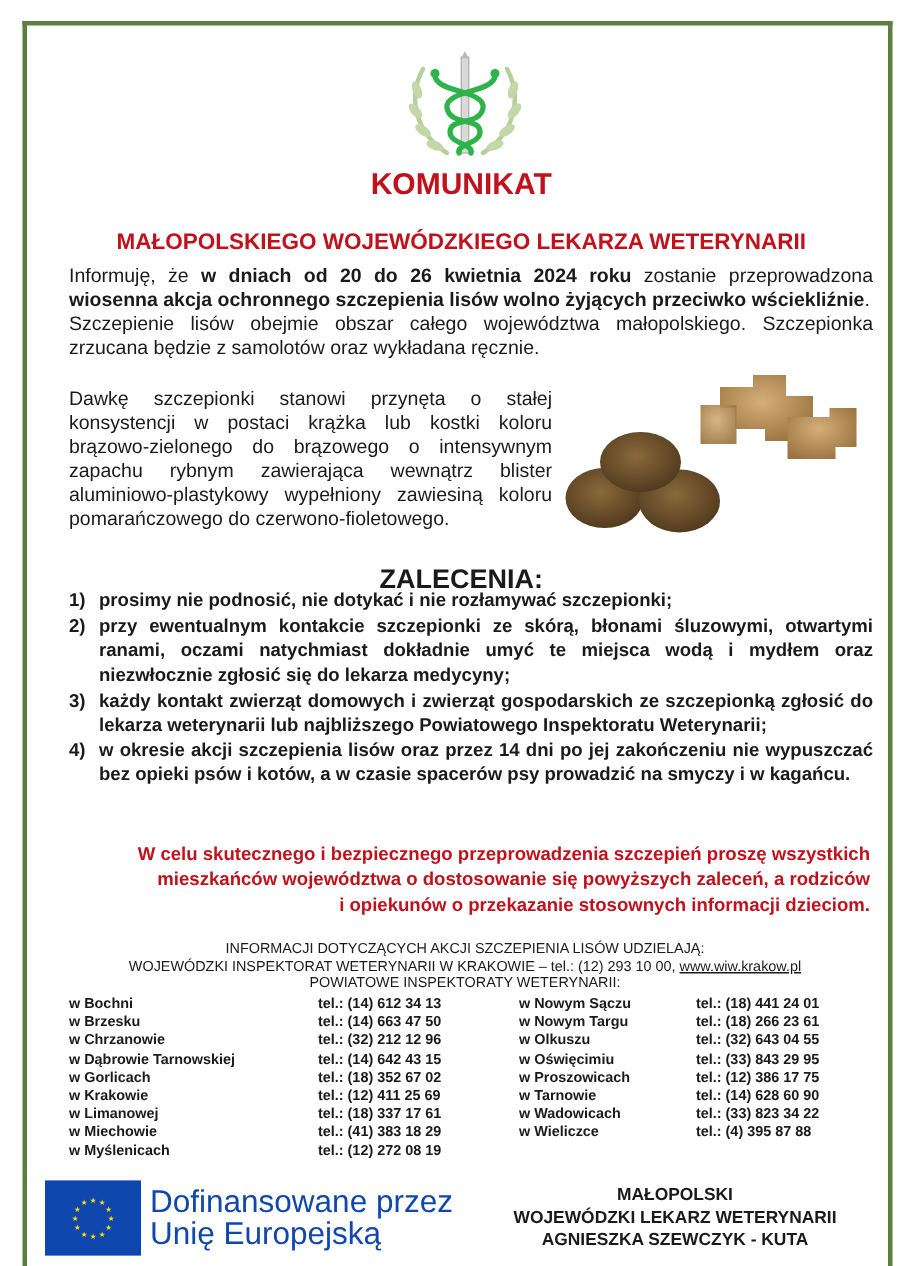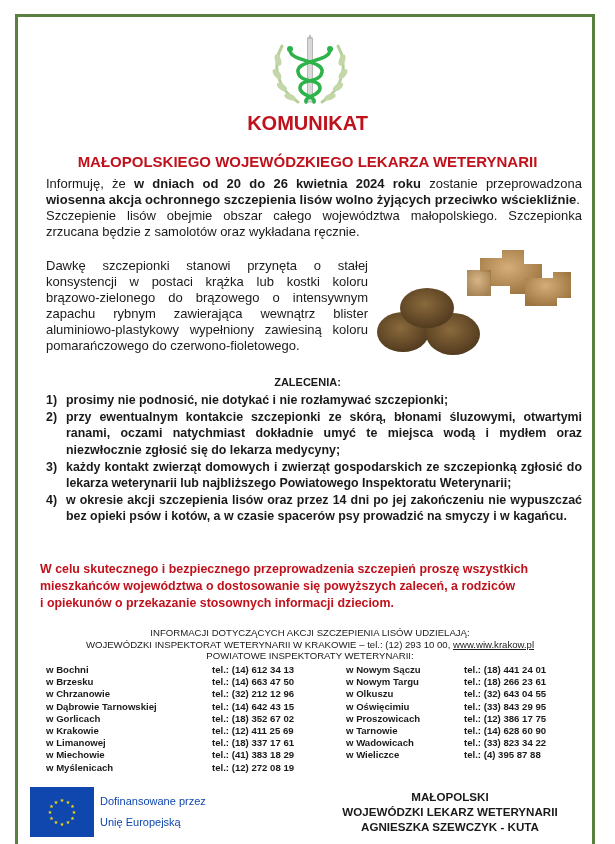--- a/index.html
+++ b/index.html
@@ -6,36 +6,36 @@
   body { width:615px; height:844px; position:relative; overflow:hidden; font-family:"Liberation Sans", sans-serif; color:#1a1a1a; }
   .frame { position:absolute; left:15px; top:14px; width:580px; height:840px; border:3px solid #5b7f3e; border-bottom:none; box-sizing:border-box; }
   .logo { position:absolute; left:268px; top:30px; width:84px; height:84px; }
   .title { position:absolute; left:20px; right:20px; text-align:center; color:#c0121c; font-weight:bold; }
   .t1 { top:112px; font-size:20px; }
   .t2 { top:122px; font-size:15px;margin-top:31px; }
   .p { position:absolute; left:46px; font-size:13px; line-height:16px; text-align:justify; }
   .p1 { top:176px; width:536px; }
   .p2 { top:258px; width:322px; }
   .bait { position:absolute; left:375px; top:240px; width:210px; height:125px; }
-  .zal-h { position:absolute; top:376px; left:0; right:0; text-align:center; font-weight:bold; font-size:11px; }
+  .zal-h { position:absolute; top:376px; left:0; right:0; text-align:center; font-weight:bold; font-size:18px; }
   .zal-list { position:absolute; top:392px; left:46px; width:536px; margin:0; padding:0; list-style:none; font-weight:bold; font-size:12.4px; line-height:16.2px; }
   .zal-list li { display:flex; text-align:justify; margin-bottom:1px; }
   .zal-list .num { width:20px; flex:none; }
   .zal-list .txt { flex:1; }
-  .appeal { position:absolute; top:561px; left:40px; width:540px; text-align:left; color:#c0121c; font-weight:bold; font-size:12.4px; line-height:17px; }
+  .appeal { position:absolute; top:561px; left:40px; width:540px; text-align:right; color:#c0121c; font-weight:bold; font-size:12.4px; line-height:17px; }
   .info { position:absolute; top:627px; left:30px; width:560px; text-align:center; font-weight:normal; font-size:9.6px; line-height:11.5px; }
   .info a { color:#1a1a1a; text-decoration:underline; }
   .col { position:absolute; top:664px; font-weight:bold; font-size:9.6px; line-height:12.2px; }
   .colL { left:46px; }
   .colR { left:346px; }
   .row { display:flex; }
   .colL .city { width:166px; }
   .colR .city { width:118px; }
   .eu { position:absolute; left:30px; top:787px; width:64px; height:50px; background:#0f47af; }
-  .eu-text { position:absolute; left:100px; top:791px; color:#0f47af; font-size:11px; line-height:21px; font-weight:normal; }
+  .eu-text { position:absolute; left:100px; top:791px; color:#0f47af; font-size:21px; line-height:21px; font-weight:normal; }
   .sign { position:absolute; left:320px; top:789px; width:260px; text-align:center; font-weight:bold; font-size:11.6px; line-height:15px; }
 </style>
 </head>
 <body>
 
 <div class="frame"></div>
 
 <svg class="logo" viewBox="0 0 84 84">
   <g fill="none" stroke="#b7cf9a" stroke-width="3" stroke-linecap="round">
     <path d="M14 16 C4 34 8 58 30 72"></path>

